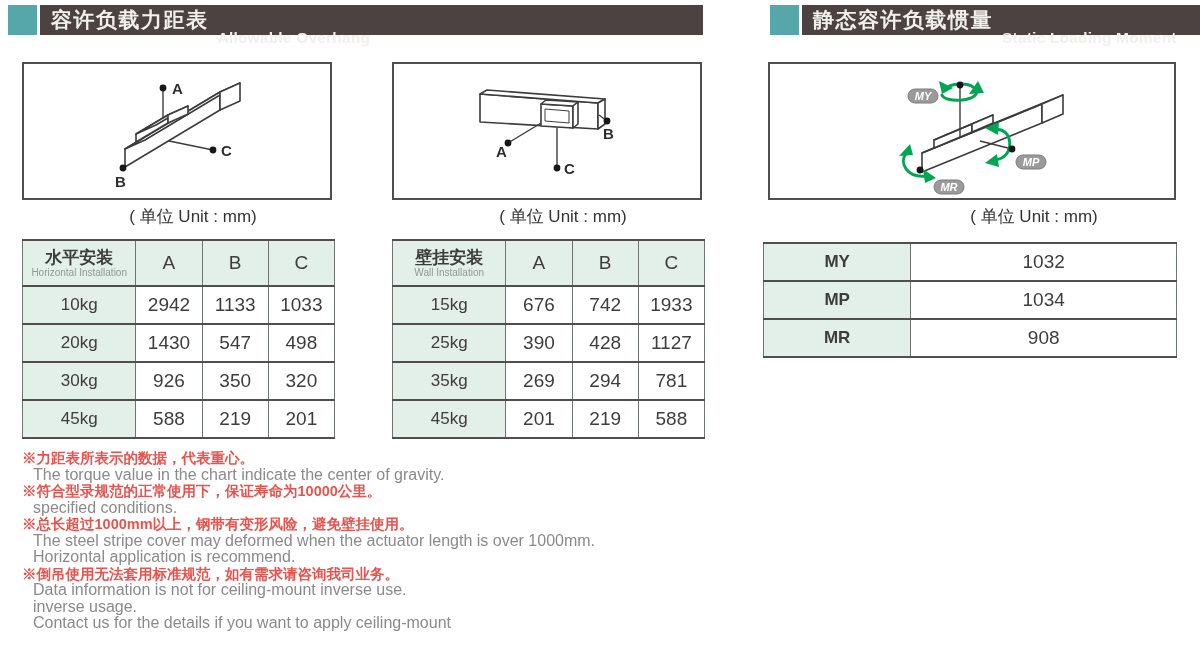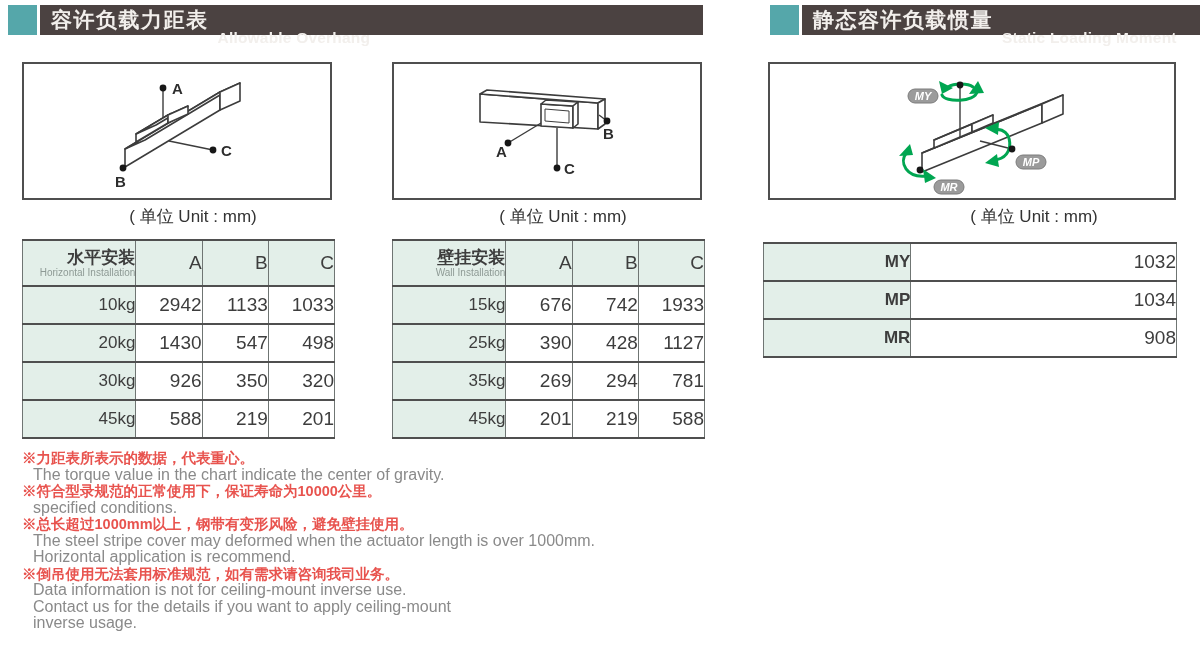--- a/index.html
+++ b/index.html
@@ -19,21 +19,21 @@
   
   .dbox { position:absolute; border:2px solid #4f4f4f; background:#fff; }
   .dbox svg { display:block; }
   
   .unit { position:absolute; font-size:17px; color:#333; text-align:center; }
   
   .dtable { position:absolute; border-collapse:collapse; table-layout:fixed; background:#fff; }
   .dtable th, .dtable td {
     border-left:1.5px solid #6f7573; border-right:1.5px solid #6f7573;
     border-top:2.5px solid #4f4f4f; border-bottom:2.5px solid #4f4f4f;
-    text-align:right; vertical-align:middle; padding:0;
+    text-align:center; vertical-align:middle; padding:0;
   }
   .dtable th { background:#e3efe9; font-weight:normal; }
   .dtable td.lab { background:#e3efe9; }
   .hcn { font-size:17px; font-weight:bold; color:#3d3d3d; line-height:1.15; }
   .hen { font-size:10px; color:#8e9a95; line-height:1.1; }
   th.colh { font-size:19px; }
   .dtable td { font-size:19px; }
   .dtable td.lab { font-size:17px; }
   .mlab { font-weight:bold; }
   
@@ -289,17 +289,17 @@
   <div class="notes">
     <div class="note-cn">※力距表所表示的数据，代表重心。</div>
     <div class="note-en">The torque value in the chart indicate the center of gravity.</div>
     <div class="note-cn">※符合型录规范的正常使用下，保证寿命为10000公里。</div>
     <div class="note-en">specified conditions.</div>
     <div class="note-cn">※总长超过1000mm以上，钢带有变形风险，避免壁挂使用。</div>
     <div class="note-en">The steel stripe cover may deformed when the actuator length is over 1000mm.</div>
     <div class="note-en">Horizontal application is recommend.</div>
     <div class="note-cn">※倒吊使用无法套用标准规范，如有需求请咨询我司业务。</div>
     <div class="note-en">Data information is not for ceiling-mount inverse use.</div>
+    <div class="note-en">inverse usage.</div>
     <div class="note-en">Contact us for the details if you want to apply ceiling-mount</div>
-    <div class="note-en">inverse usage.</div>
   </div>
 
 </div>
 
 </body></html>

